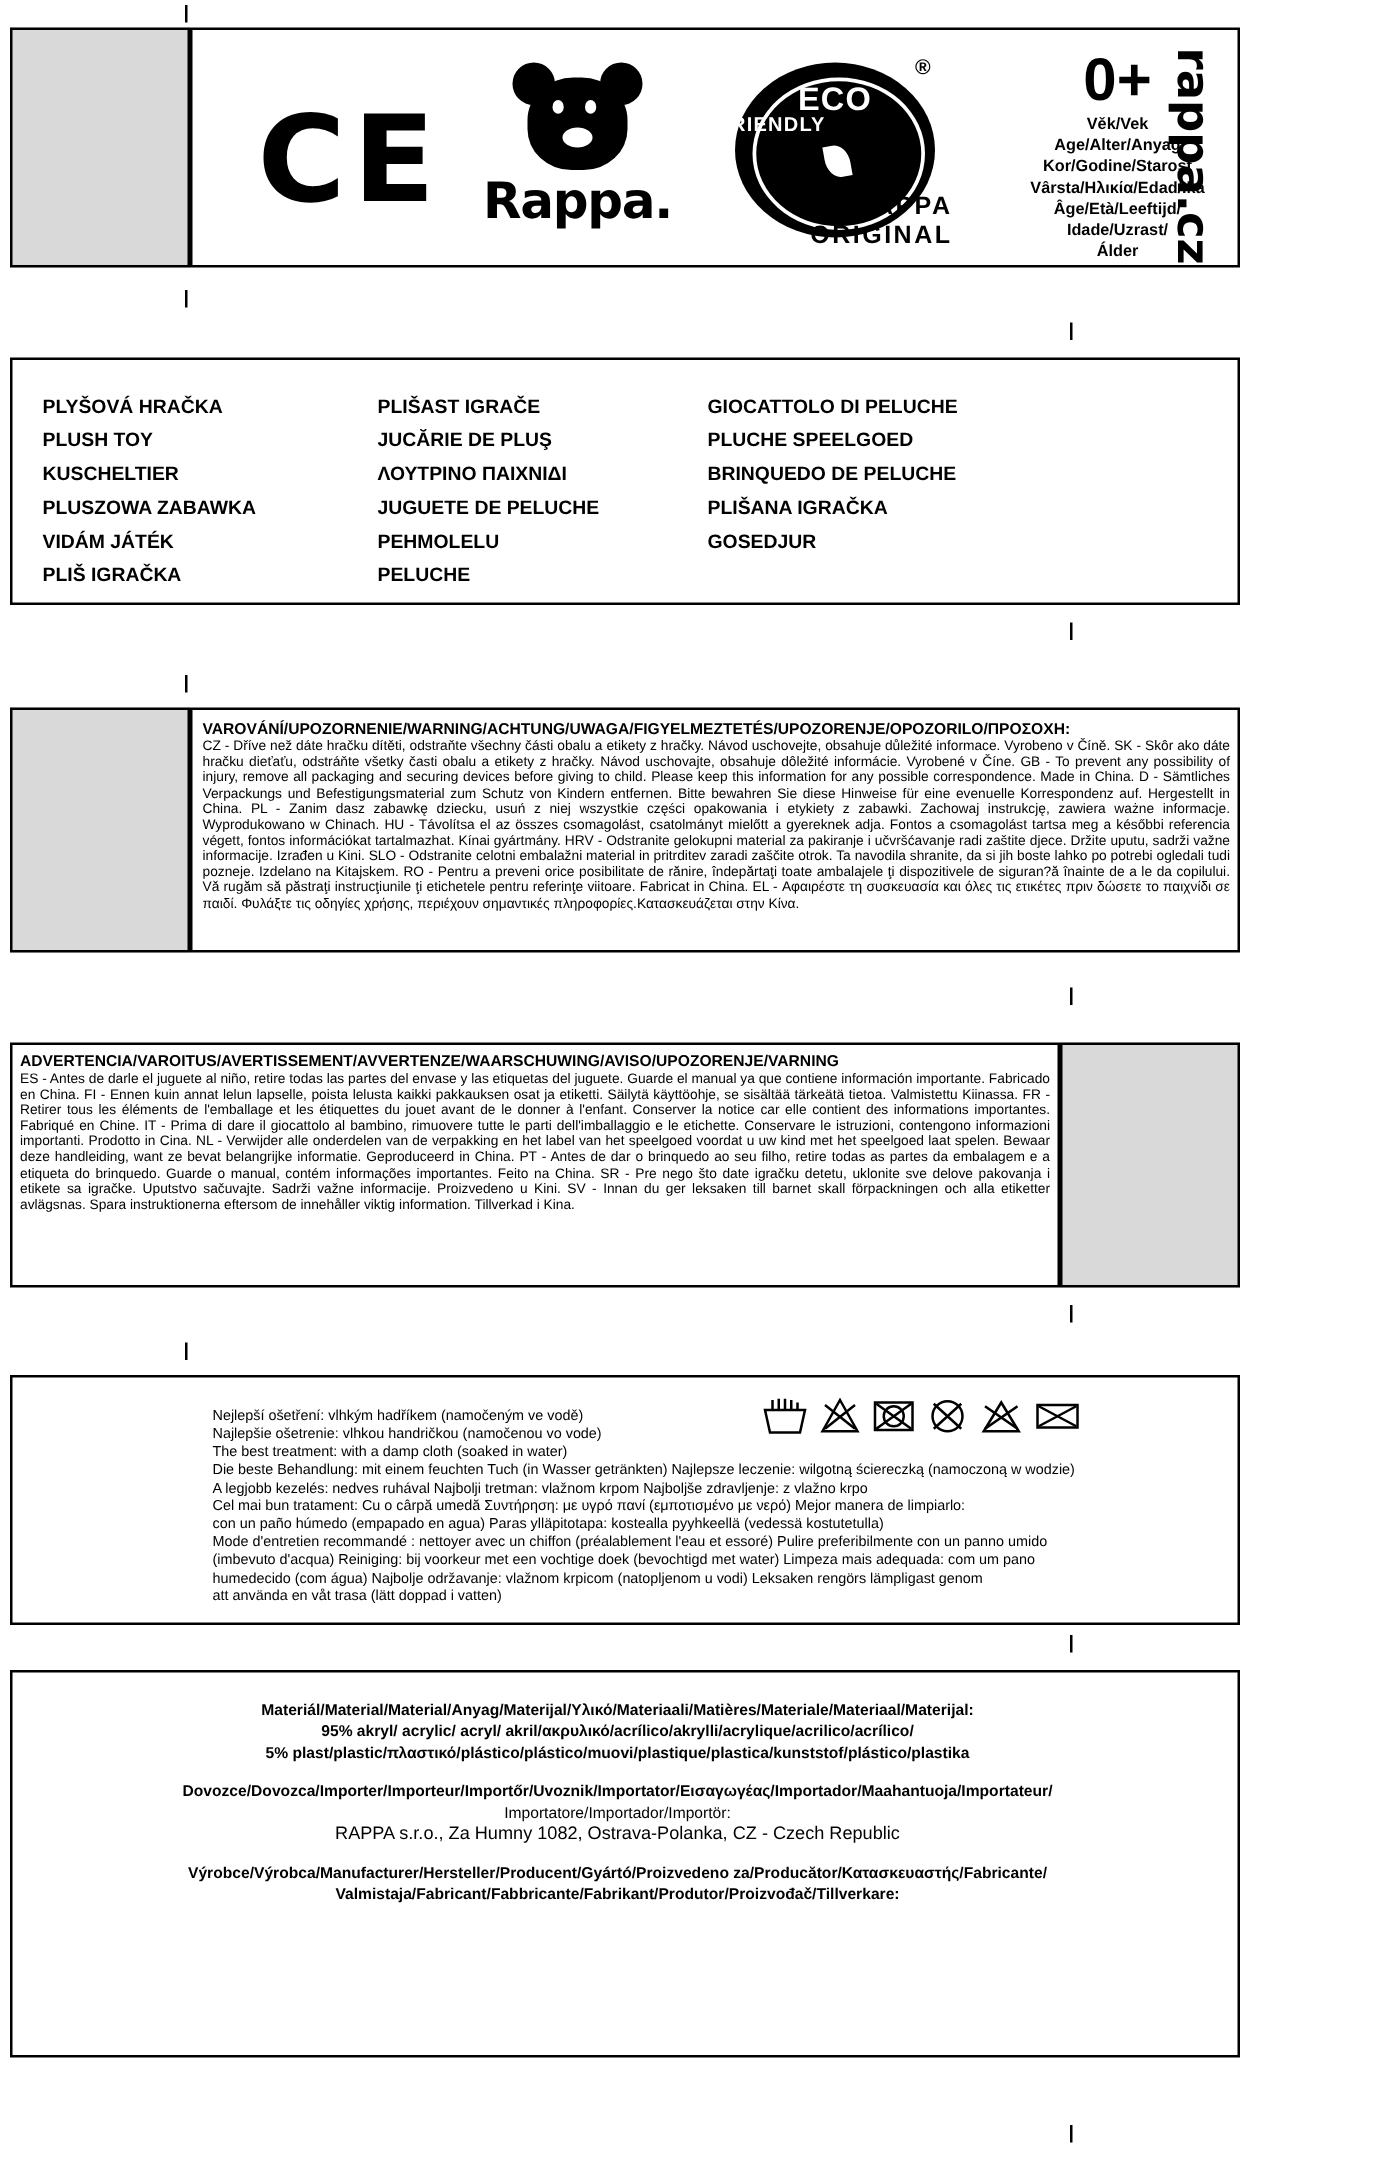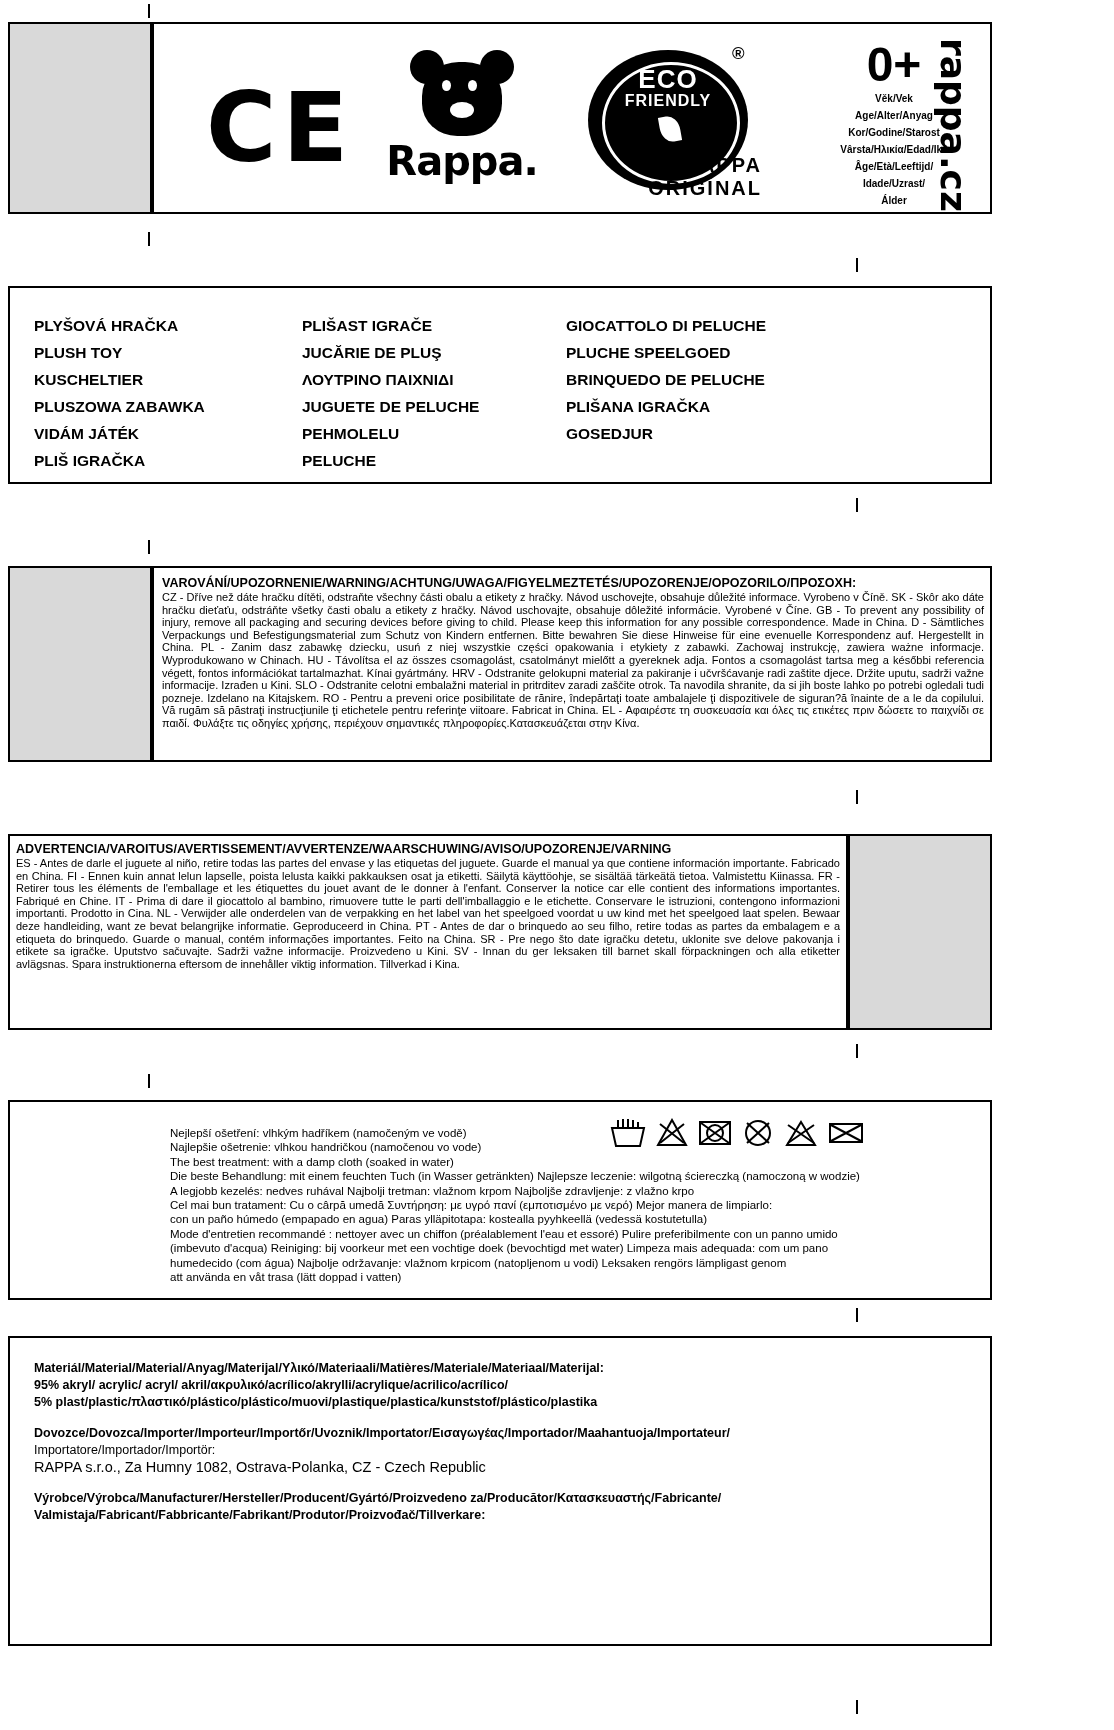--- a/index.html
+++ b/index.html
@@ -25,28 +25,28 @@
   .bear-head .eye-l{position:absolute;left:32px;top:30px;width:9px;height:11px;background:#fff;border-radius:50%;}
   .bear-head .eye-r{position:absolute;left:58px;top:30px;width:9px;height:11px;background:#fff;border-radius:50%;}
   .bear-head .snout{position:absolute;left:40px;top:52px;width:24px;height:16px;background:#fff;border-radius:50%;}
   .rappa-word{font-size:40px;font-weight:700;letter-spacing:-1px;margin-top:2px;font-family:"DejaVu Sans",sans-serif;}
   .rappa-word .dot{color:#000;}
 
   .eco{position:absolute;left:420px;top:20px;width:188px;height:154px;}
   .eco-circle{position:absolute;left:14px;top:6px;width:160px;height:140px;background:#000;border-radius:50%;}
   .eco-inner{position:absolute;left:28px;top:18px;width:132px;height:116px;border:3px solid #fff;border-radius:50%;}
   .eco-txt1{position:absolute;left:0;top:20px;width:188px;text-align:center;color:#fff;font-size:26px;font-weight:700;letter-spacing:1px;-webkit-text-stroke:0;}
-  .eco-txt2{position:absolute;left:0;top:48px;width:188px;text-align:center;color:#fff;font-size:16px;font-weight:700;letter-spacing:1px;}
+  .eco-txt2{position:absolute;left:0;top:48px;width:188px;text-align:left;color:#fff;font-size:16px;font-weight:700;letter-spacing:1px;}
   .eco-leaf{position:absolute;left:86px;top:72px;width:20px;height:26px;background:#fff;border-radius:0 60% 0 60%;transform:rotate(-10deg);}
   .eco-reg{position:absolute;left:158px;top:0px;font-size:17px;font-weight:700;}
   .eco-arc{position:absolute;left:0;top:110px;width:188px;text-align:right;font-size:20px;font-weight:700;letter-spacing:2px;}
 
   .agebox{position:absolute;left:640px;top:16px;width:200px;text-align:center;}
   .agebox .big{font-size:48px;font-weight:700;line-height:50px;}
-  .agebox .lines{font-size:10px;font-weight:700;line-height:17px;}
+  .agebox .lines{font-size:13px;font-weight:700;line-height:17px;}
   .rappacz{position:absolute;right:10px;top:10px;width:50px;height:180px;}
   .rappacz span{display:block;font-size:36px;font-weight:700;transform:rotate(90deg);transform-origin:left top;position:absolute;left:44px;top:4px;white-space:nowrap;font-family:"DejaVu Sans",sans-serif;}
 
   
   #sec2{left:8px;top:286px;width:984px;height:198px;}
   .names{position:absolute;left:24px;top:24px;display:flex;gap:0px;}
   .names .col{font-size:15.5px;font-weight:700;line-height:27px;}
   .col1{width:268px;}
   .col2{width:264px;}
 
@@ -62,21 +62,21 @@
 
   
   #sec5{left:8px;top:1100px;width:984px;height:200px;}
   .care-text{position:absolute;left:160px;top:24px;width:700px;font-size:11.5px;line-height:14.4px;}
   .care-icons{position:absolute;left:600px;top:16px;display:flex;gap:10px;}
 
   
   #sec6{left:8px;top:1336px;width:984px;height:310px;}
   .mat{position:absolute;left:24px;top:22px;width:920px;font-size:12.5px;line-height:17px;}
   .mat b{font-weight:700;}
-  .blk{margin-bottom:14px;}
+  .blk{margin-bottom:14px;text-align:center;}
   .big-line{font-size:14.5px;}
 </style>
 </head>
 <body>
 
 <div class="page">
 
   <div class="dash" style="left:148px;top:4px;width:2px;height:14px;"></div>
   <div class="dash" style="left:148px;top:232px;width:2px;height:14px;"></div>
   <div class="dash" style="left:856px;top:258px;width:2px;height:14px;"></div>

